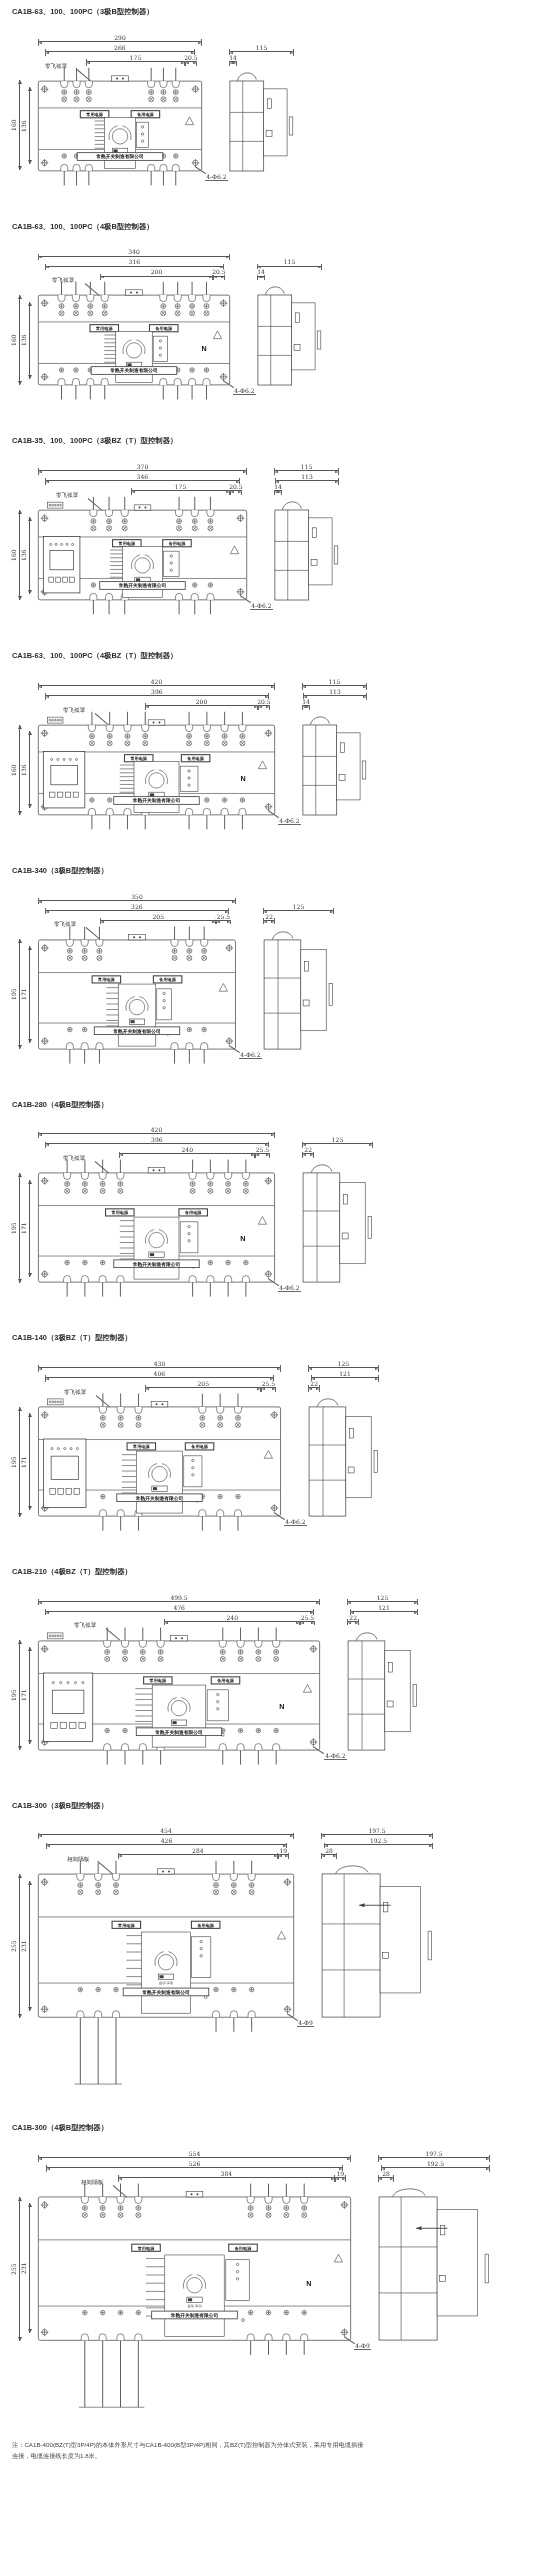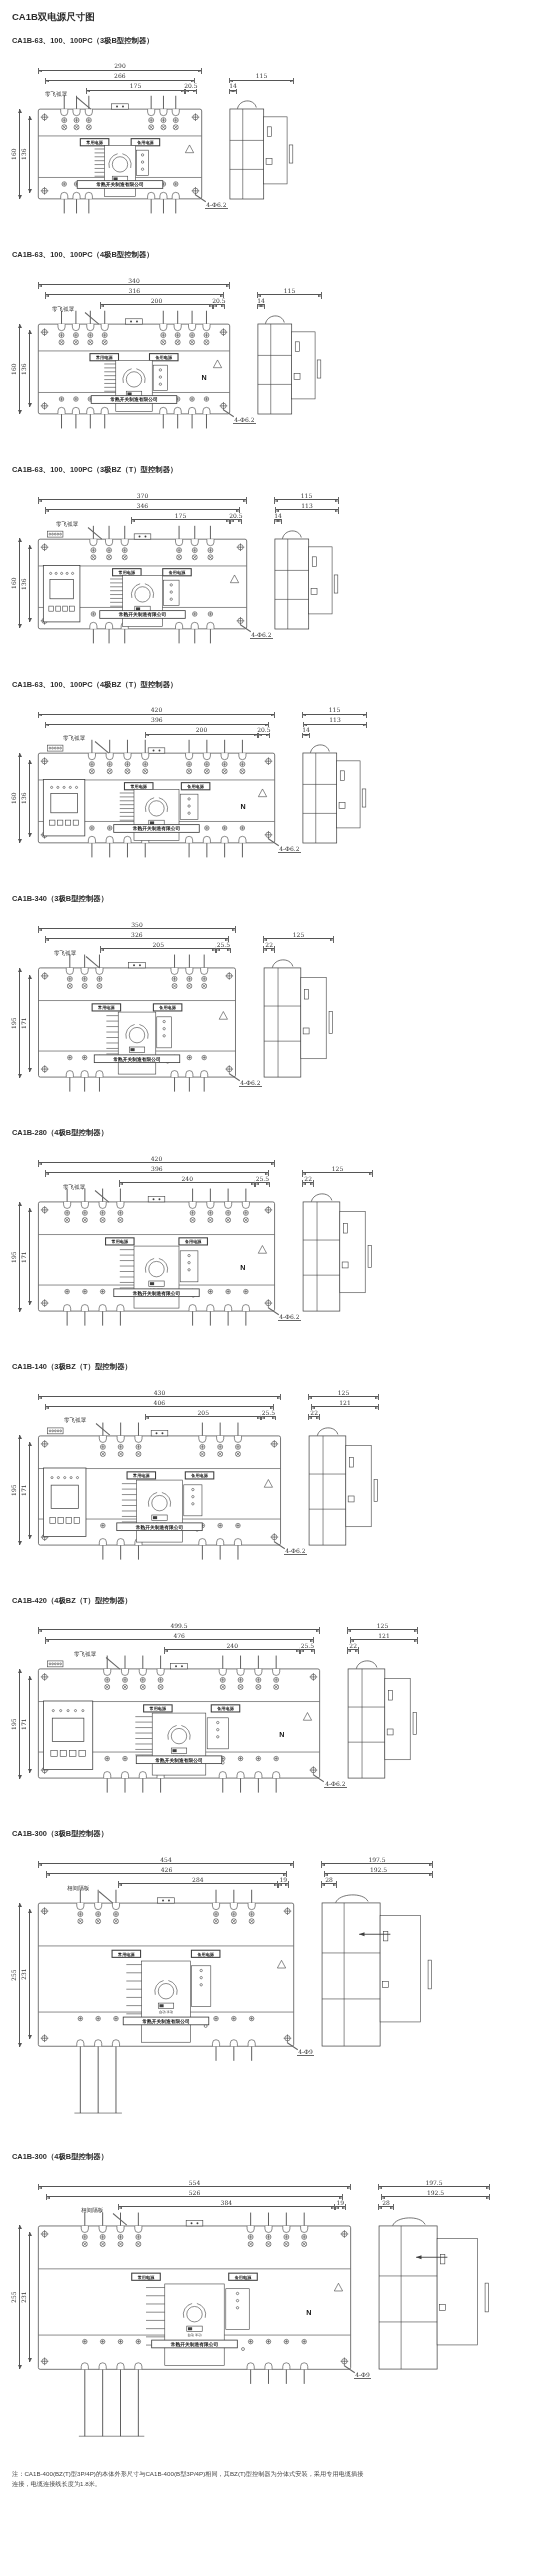--- a/index.html
+++ b/index.html
@@ -37,21 +37,20 @@
   .hole-callout{position:absolute;font-family:"DejaVu Serif","Liberation Serif",serif;font-size:6px;
     color:#333;border-bottom:0.6px solid #666;padding:0 1.2px;white-space:nowrap;}
   .drawing{display:block;overflow:visible;}
   .note{margin-top:-6px;font-size:6.2px;color:#444;line-height:1.7;max-width:517px;}
   .note p{margin:0;}
 </style>
 </head>
 <body>
 
 <div class="page">
-  <h1 class="page-title">CA1B双电源尺寸图</h1>
   <div id="sections">
       <section class="sec">
         <h2 class="sec-title">CA1B-63、100、100PC（3极B型控制器）</h2>
         <div class="views">
           <div class="front-col">
             <div class="dims-stack" style="margin-left: 26px; width: 164px;">
               <div class="dimrow">
                 <div class="dim" style="width: 164px;">
                   <span class="dline"></span>
                   <span class="dtick t1"></span>
@@ -481,21 +480,21 @@
               <line x1="1.5" y1="129.84" x2="58.18" y2="129.84" stroke="#3f3f3f"></line>
               <path d="M 14.17 28 C 17.44 12 41.42 10 45.78 26" fill="none" stroke="#3f3f3f" stroke-width="1.2"></path>
               <rect x="64.18" y="58.400000000000006" width="7" height="16" fill="#fff" stroke="#3f3f3f"></rect>
               <rect x="62.18" y="111.60000000000001" width="10" height="10" fill="#fff" stroke="#3f3f3f"></rect>
               <rect x="101" y="88.80000000000001" width="6" height="30.400000000000002" fill="#fff" stroke="#3f3f3f"></rect>
             </svg>
           </div>
         </div>
       </section>
       <section class="sec">
-        <h2 class="sec-title">CA1B-63、100、100PC（3极BZ（T）型控制器）</h2>
+        <h2 class="sec-title">CA1B-35、100、100PC（3极BZ（T）型控制器）</h2>
         <div class="views">
           <div class="front-col">
             <div class="dims-stack" style="margin-left: 26px; width: 209px;">
               <div class="dimrow">
                 <div class="dim" style="width: 209px;">
                   <span class="dline"></span>
                   <span class="dtick t1"></span>
                   <span class="dtick t2"></span>
                   <span class="dimlabel">370</span>
                 </div>
@@ -1645,21 +1644,21 @@
               <line x1="1.5" y1="151.95" x2="63.38" y2="151.95" stroke="#3f3f3f"></line>
               <path d="M 15.47 28 C 19.04 12 45.22 10 49.98 26" fill="none" stroke="#3f3f3f" stroke-width="1.2"></path>
               <rect x="69.38" y="65" width="7" height="16" fill="#fff" stroke="#3f3f3f"></rect>
               <rect x="67.38" y="129.75" width="10" height="10" fill="#fff" stroke="#3f3f3f"></rect>
               <rect x="111" y="102" width="6" height="37" fill="#fff" stroke="#3f3f3f"></rect>
             </svg>
           </div>
         </div>
       </section>
       <section class="sec">
-        <h2 class="sec-title">CA1B-420（4极BZ（T）型控制器）</h2>
+        <h2 class="sec-title">CA1B-210（4极BZ（T）型控制器）</h2>
         <div class="views">
           <div class="front-col">
             <div class="dims-stack" style="margin-left: 26px; width: 282px;">
               <div class="dimrow">
                 <div class="dim" style="width: 282px;">
                   <span class="dline"></span>
                   <span class="dtick t1"></span>
                   <span class="dtick t2"></span>
                   <span class="dimlabel">499.5</span>
                 </div>

